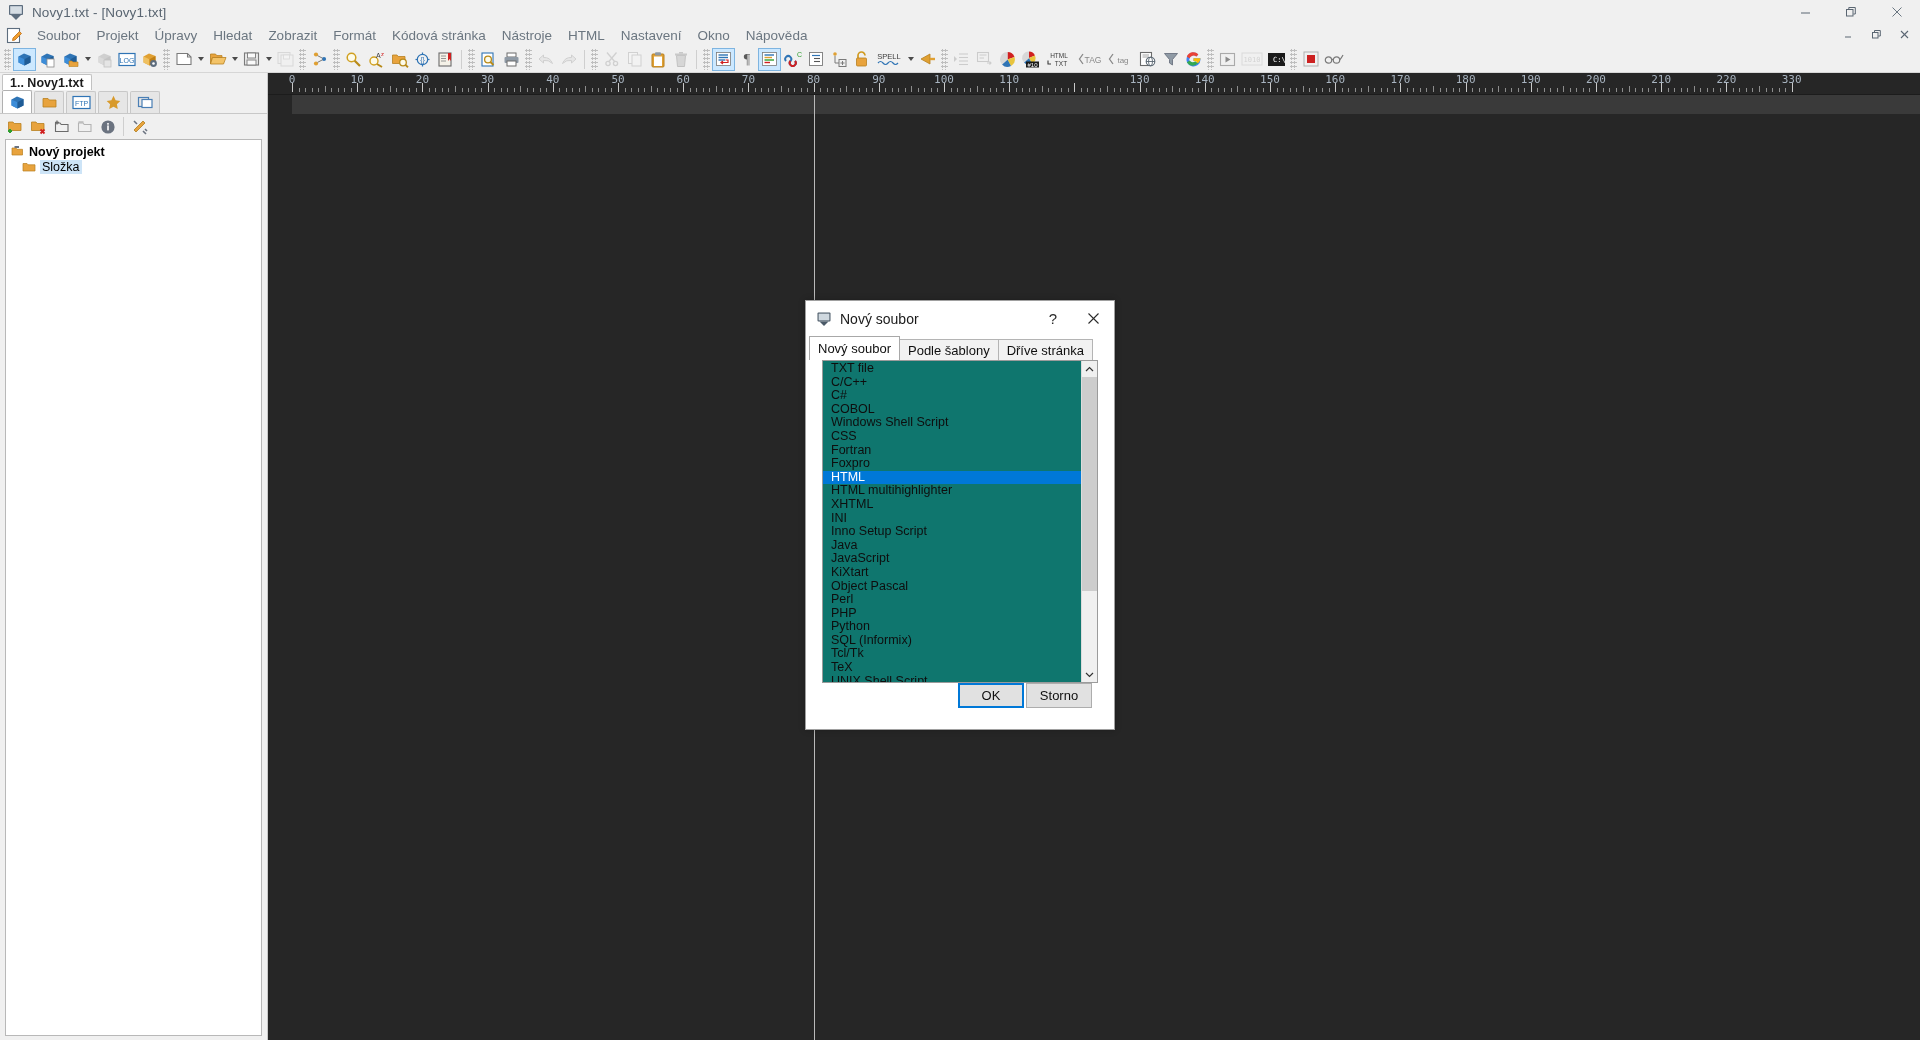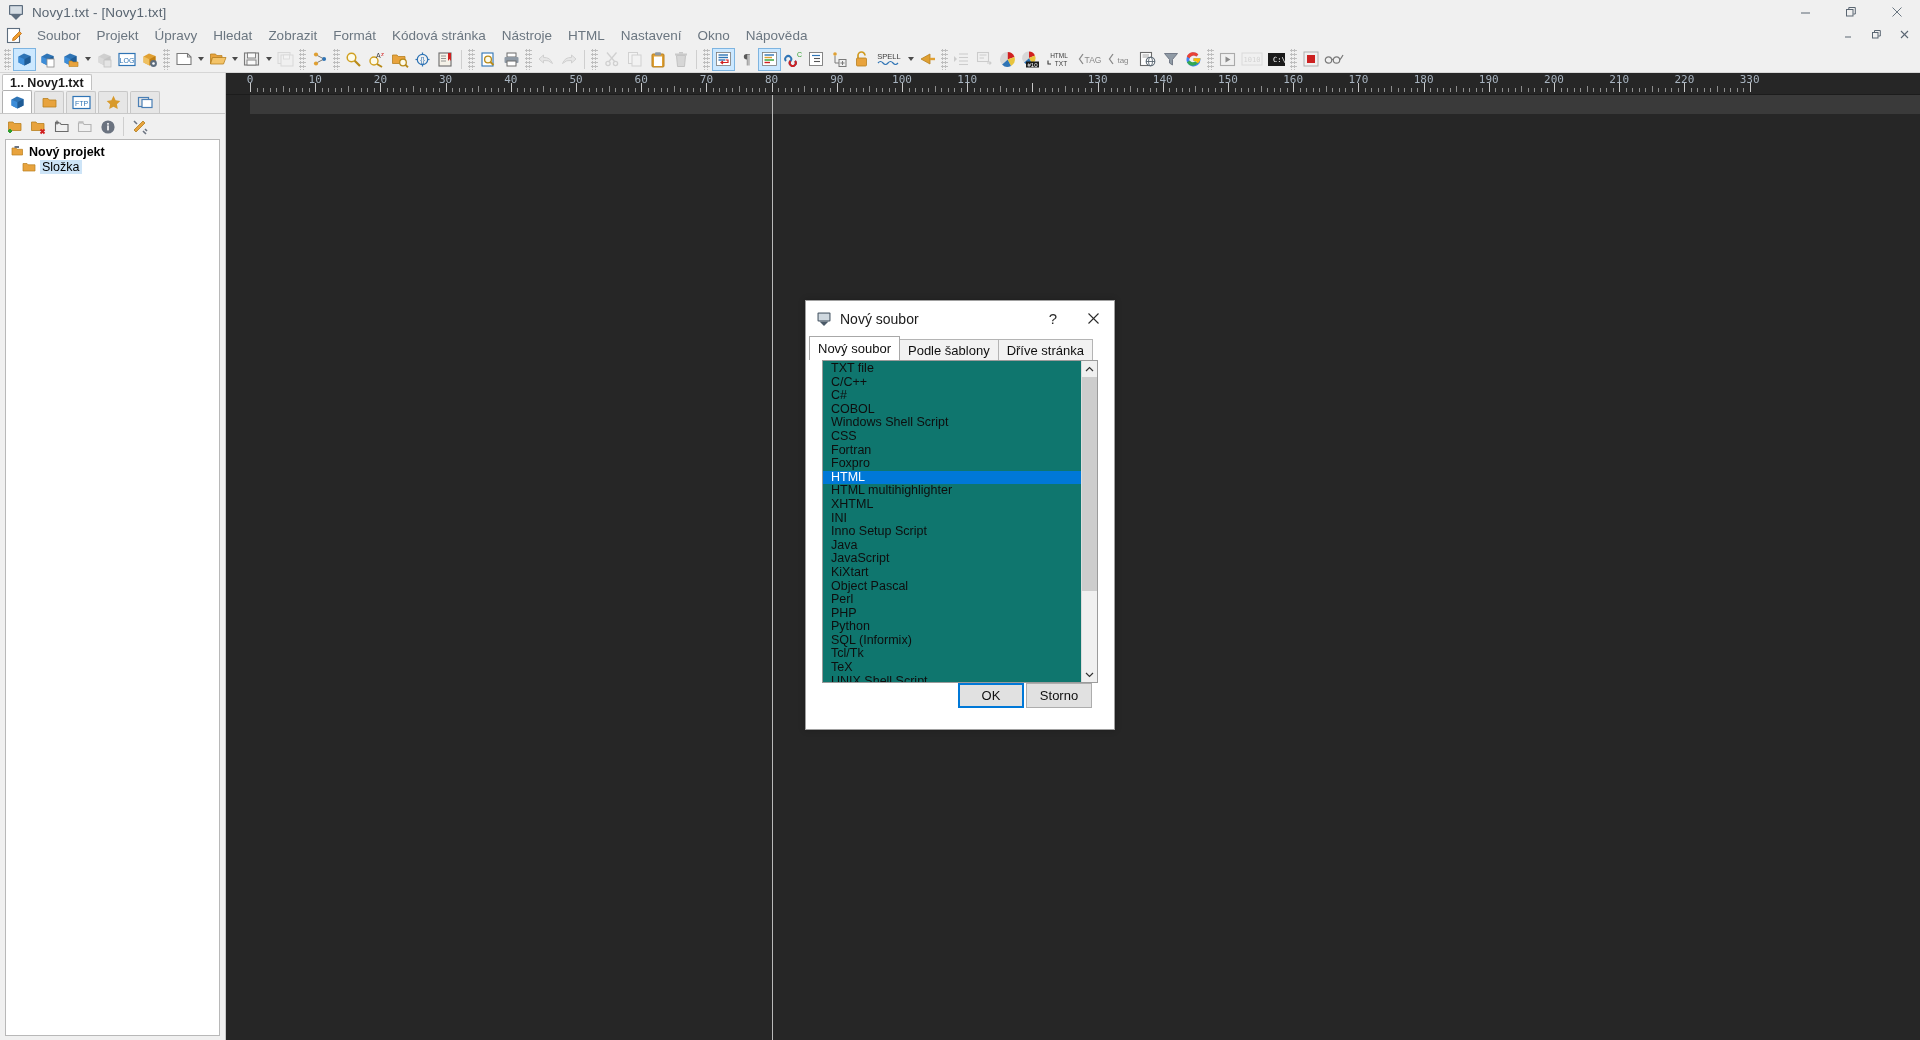--- a/index.html
+++ b/index.html
@@ -118,21 +118,21 @@
   
   .body {
     flex: 1 1 auto;
     display: flex;
     min-height: 0;
     background: #f0f0f0;
   }
 
   
   .sidebar {
-    width: 225px;
+    width: 267px;
     display: flex; flex-direction: column;
     background: #f0f0f0;
     flex: 0 0 auto;
   }
   .doc-tabs {
     height: 17px;
     display: flex; align-items: flex-end;
     padding-left: 2px;
     background: #f0f0f0;
   }

